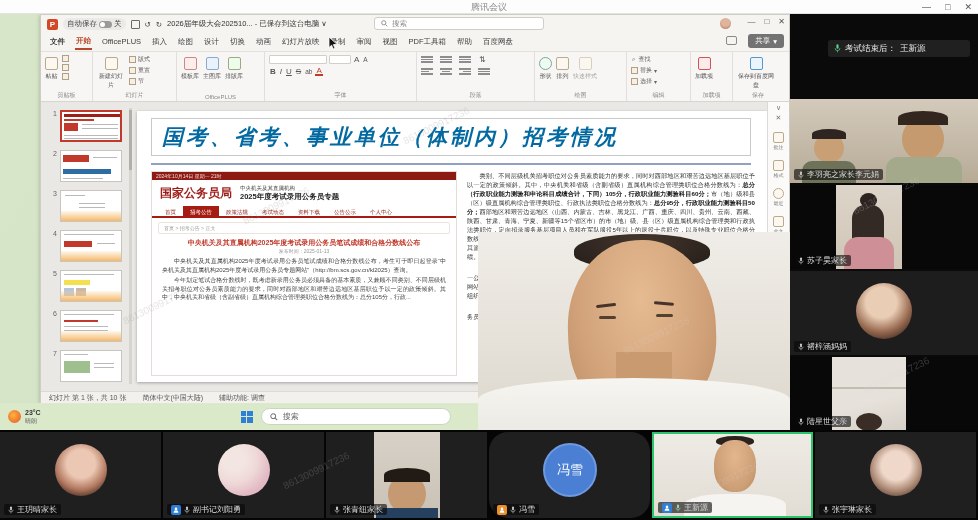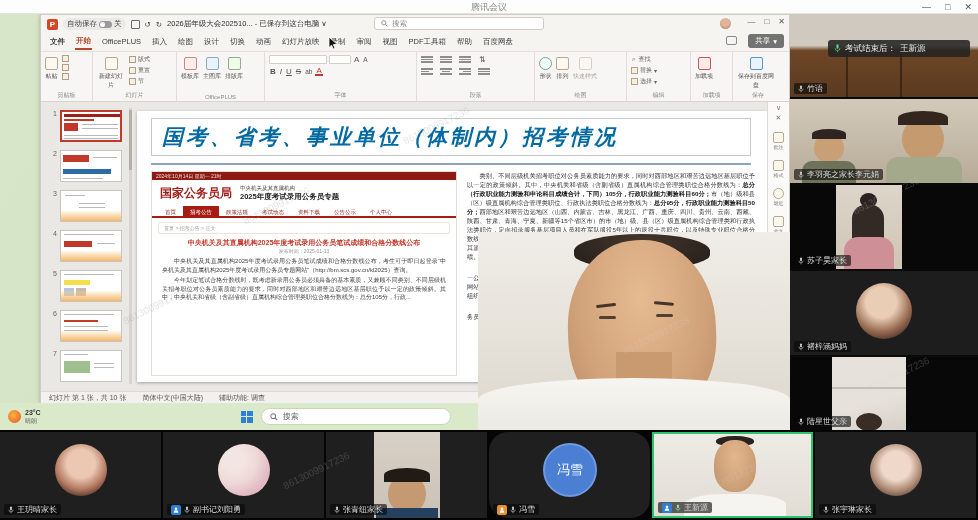--- a/index.html
+++ b/index.html
@@ -501,32 +501,20 @@
     <div class="brow" style="left:118px;top:72px;transform:rotate(-6deg);"></div>
     <div class="brow" style="left:176px;top:70px;transform:rotate(5deg);"></div>
     <div class="eye" style="left:121px;top:84px;"></div>
     <div class="eye" style="left:178px;top:82px;"></div>
     <div class="mouth" style="left:146px;top:148px;"></div>
     <div class="neck"></div>
     <div class="shirt"></div>
   </div>
 
   <div class="abs rpanel">
-    <div class="vtile" style="top:0;height:83px;background:linear-gradient(180deg,#cfc9c0 0%,#cfc9c0 38%,#6e4626 44%,#5a3a20 100%);">
-      <i class="abs" style="left:56px;top:36px;width:2px;height:47px;background:#3c2714;display:block;"></i>
-      <i class="abs" style="left:110px;top:36px;width:2px;height:47px;background:#3c2714;display:block;"></i>
-      <div class="vlabel">
-        <svg width="6" height="8" viewBox="0 0 10 13">
-            <rect x="3.5" y="0.5" width="3" height="6.5" rx="1.5" fill="#ccc"></rect>
-            <path d="M1.5 6a3.5 3.5 0 0 0 7 0" fill="none" stroke="#ccc"></path>
-            <line x1="5" y1="9.5" x2="5" y2="12" stroke="#ccc"></line>
-          </svg>
-        <span>竹语</span>
-      </div>
-    </div>
     <div class="vtile" style="top:85px;height:84px;background:linear-gradient(180deg,#d3cabb,#b7ab97);">
       <i class="abs avatar" style="left:24px;top:34px;width:30px;height:30px;background:#c9a075;display:block;"></i>
       <i class="abs" style="left:22px;top:30px;width:34px;height:10px;border-radius:50% 50% 0 0;background:#2e2522;display:block;"></i>
       <i class="abs" style="left:12px;top:62px;width:54px;height:24px;border-radius:10px 10px 0 0;background:#6d7258;display:block;"></i>
       <i class="abs avatar" style="left:112px;top:18px;width:42px;height:44px;background:#c49a6e;display:block;"></i>
       <i class="abs" style="left:108px;top:12px;width:50px;height:14px;border-radius:50% 50% 0 0;background:#33261f;display:block;"></i>
       <i class="abs" style="left:96px;top:58px;width:76px;height:28px;border-radius:12px 12px 0 0;background:#a3a98a;display:block;"></i>
       <div class="vlabel">
         <svg width="6" height="8" viewBox="0 0 10 13">
             <rect x="3.5" y="0.5" width="3" height="6.5" rx="1.5" fill="#ccc"></rect>

